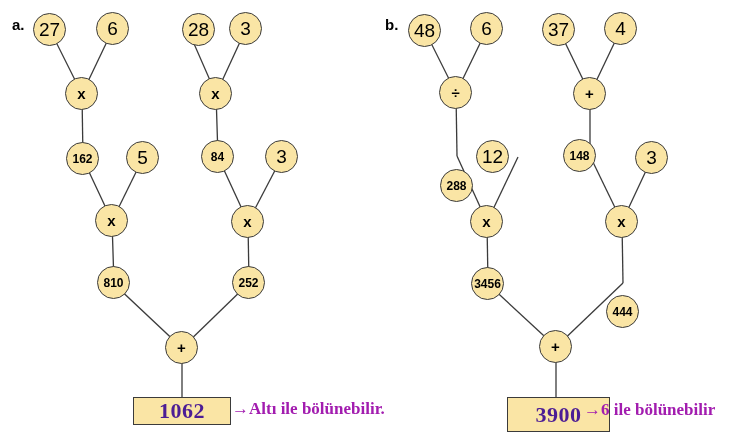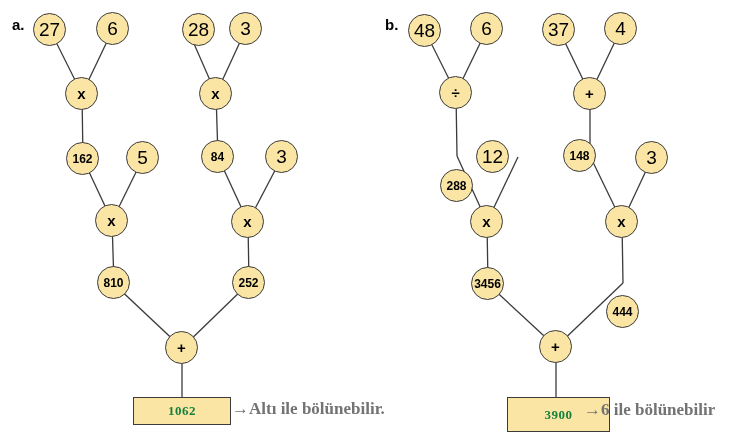--- a/index.html
+++ b/index.html
@@ -19,26 +19,26 @@
     font-family:Liberation Sans, sans-serif;font-weight:bold;
     font-size:12px;white-space:nowrap;
   }
   .op{font-weight:bold;font-size:15px;}
   .part-label{
     position:absolute;font-weight:bold;font-size:15px;color:#000;z-index:2;
   }
   .result-box{
     position:absolute;box-sizing:border-box;border:1.7px solid #3b3b3b;
     background:#FAE5A5;display:flex;align-items:center;justify-content:center;
-    font-family:"Liberation Serif",serif;font-weight:bold;font-size:13px;
-    letter-spacing:0.5px;color:#15803d;z-index:2;
+    font-family:"Liberation Serif",serif;font-weight:bold;font-size:22px;
+    letter-spacing:0.5px;color:#4c1d95;z-index:2;
   }
   .annotation{
     position:absolute;font-family:"Liberation Serif",serif;font-weight:bold;
-    font-size:17px;white-space:nowrap;color:#737373;z-index:3;text-align:right;
+    font-size:17px;white-space:nowrap;color:#a21caf;z-index:3;text-align:right;
   }
 </style>
 </head>
 <body>
 
 <svg class="wires" width="738" height="442">
   <g>
     <line x1="50" y1="30" x2="82" y2="94"></line>
     <line x1="113" y1="29" x2="82" y2="94"></line>
     <line x1="82" y1="94" x2="83" y2="159"></line>

